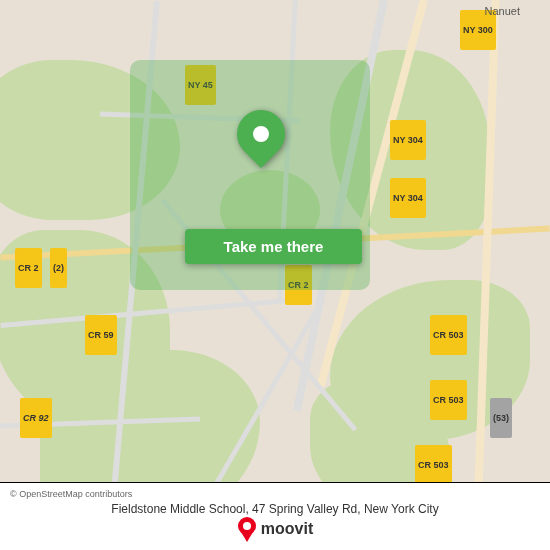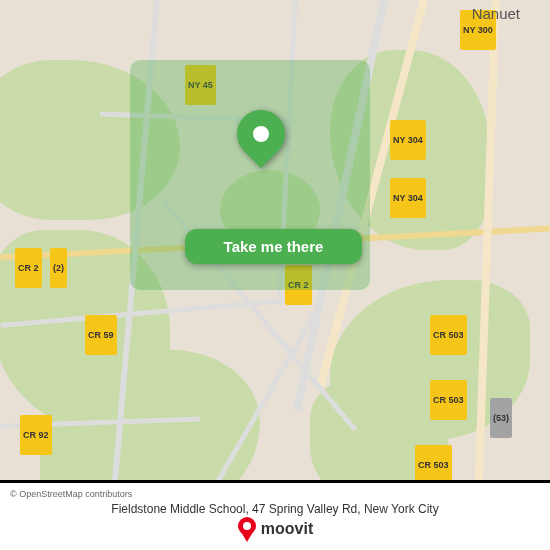--- a/index.html
+++ b/index.html
@@ -231,41 +231,41 @@
     
     .take-me-there-btn {
       position: absolute;
       top: 229px;
       left: 185px;
       width: 177px;
       height: 35px;
       background-color: #4caf50;
       color: white;
       border: none;
-      border-radius: 12px;
+      border-radius: 4px;
       font-size: 15px;
       font-weight: 600;
       cursor: pointer;
       z-index: 20;
       display: flex;
       align-items: center;
       justify-content: center;
       box-shadow: 0 2px 6px rgba(0,0,0,0.3);
     }
 
     
     .bottom-bar {
       position: absolute;
       bottom: 0;
       left: 0;
       width: 100%;
       background-color: white;
       padding: 6px 10px 8px 10px;
       z-index: 30;
-      border-top: 3px solid #000000;
+      border-top: 1px solid #000000;
     }
     .attribution {
       font-size: 9px;
       color: #666;
       margin-bottom: 3px;
     }
     .bottom-content {
       display: flex;
       align-items: center;
       justify-content: space-between;
@@ -285,21 +285,21 @@
     .moovit-text {
       font-size: 16px;
       font-weight: bold;
       color: #333;
     }
     
     .nanuet-label {
       position: absolute;
       top: 5px;
       right: 30px;
-      font-size: 15px;
+      font-size: 11px;
       color: #555;
       z-index: 6;
     }
   </style>
 </head>
 <body>
 
 <div class="map-container">
 
   <div class="map-bg"></div>
@@ -326,21 +326,21 @@
 
   <div class="road-label" style="top:65px;left:185px;">NY 45</div>
   <div class="road-label" style="top:120px;left:390px;">NY 304</div>
   <div class="road-label" style="top:178px;left:390px;">NY 304</div>
   <div class="road-label" style="top:248px;left:15px;">CR 2</div>
   <div class="road-label" style="top:265px;left:285px;">CR 2</div>
   <div class="road-label" style="top:315px;left:85px;">CR 59</div>
   <div class="road-label" style="top:315px;left:430px;">CR 503</div>
   <div class="road-label" style="top:380px;left:430px;">CR 503</div>
   <div class="road-label" style="top:445px;left:415px;">CR 503</div>
-  <div class="road-label" style="top:415px;left:20px;">CR 92</div>
+  <div class="road-label" style="top:398px;left:20px;font-style:italic;">CR 92</div>
   <div class="road-label" style="top:10px;left:460px;background:#f5c518;">NY 300</div>
   <div class="road-label" style="top:398px;left:490px;background:#a3a3a3;">(53)</div>
   <div class="road-label" style="top:490px;left:490px;background:#e8d8b0;">(57)</div>
   <div class="road-label" style="top:248px;left:50px;background:#f5c518;">(2)</div>
 
   <div class="nanuet-label">Nanuet</div>
 
   <div class="highlight-overlay"></div>
 
   <div class="pin-container">

